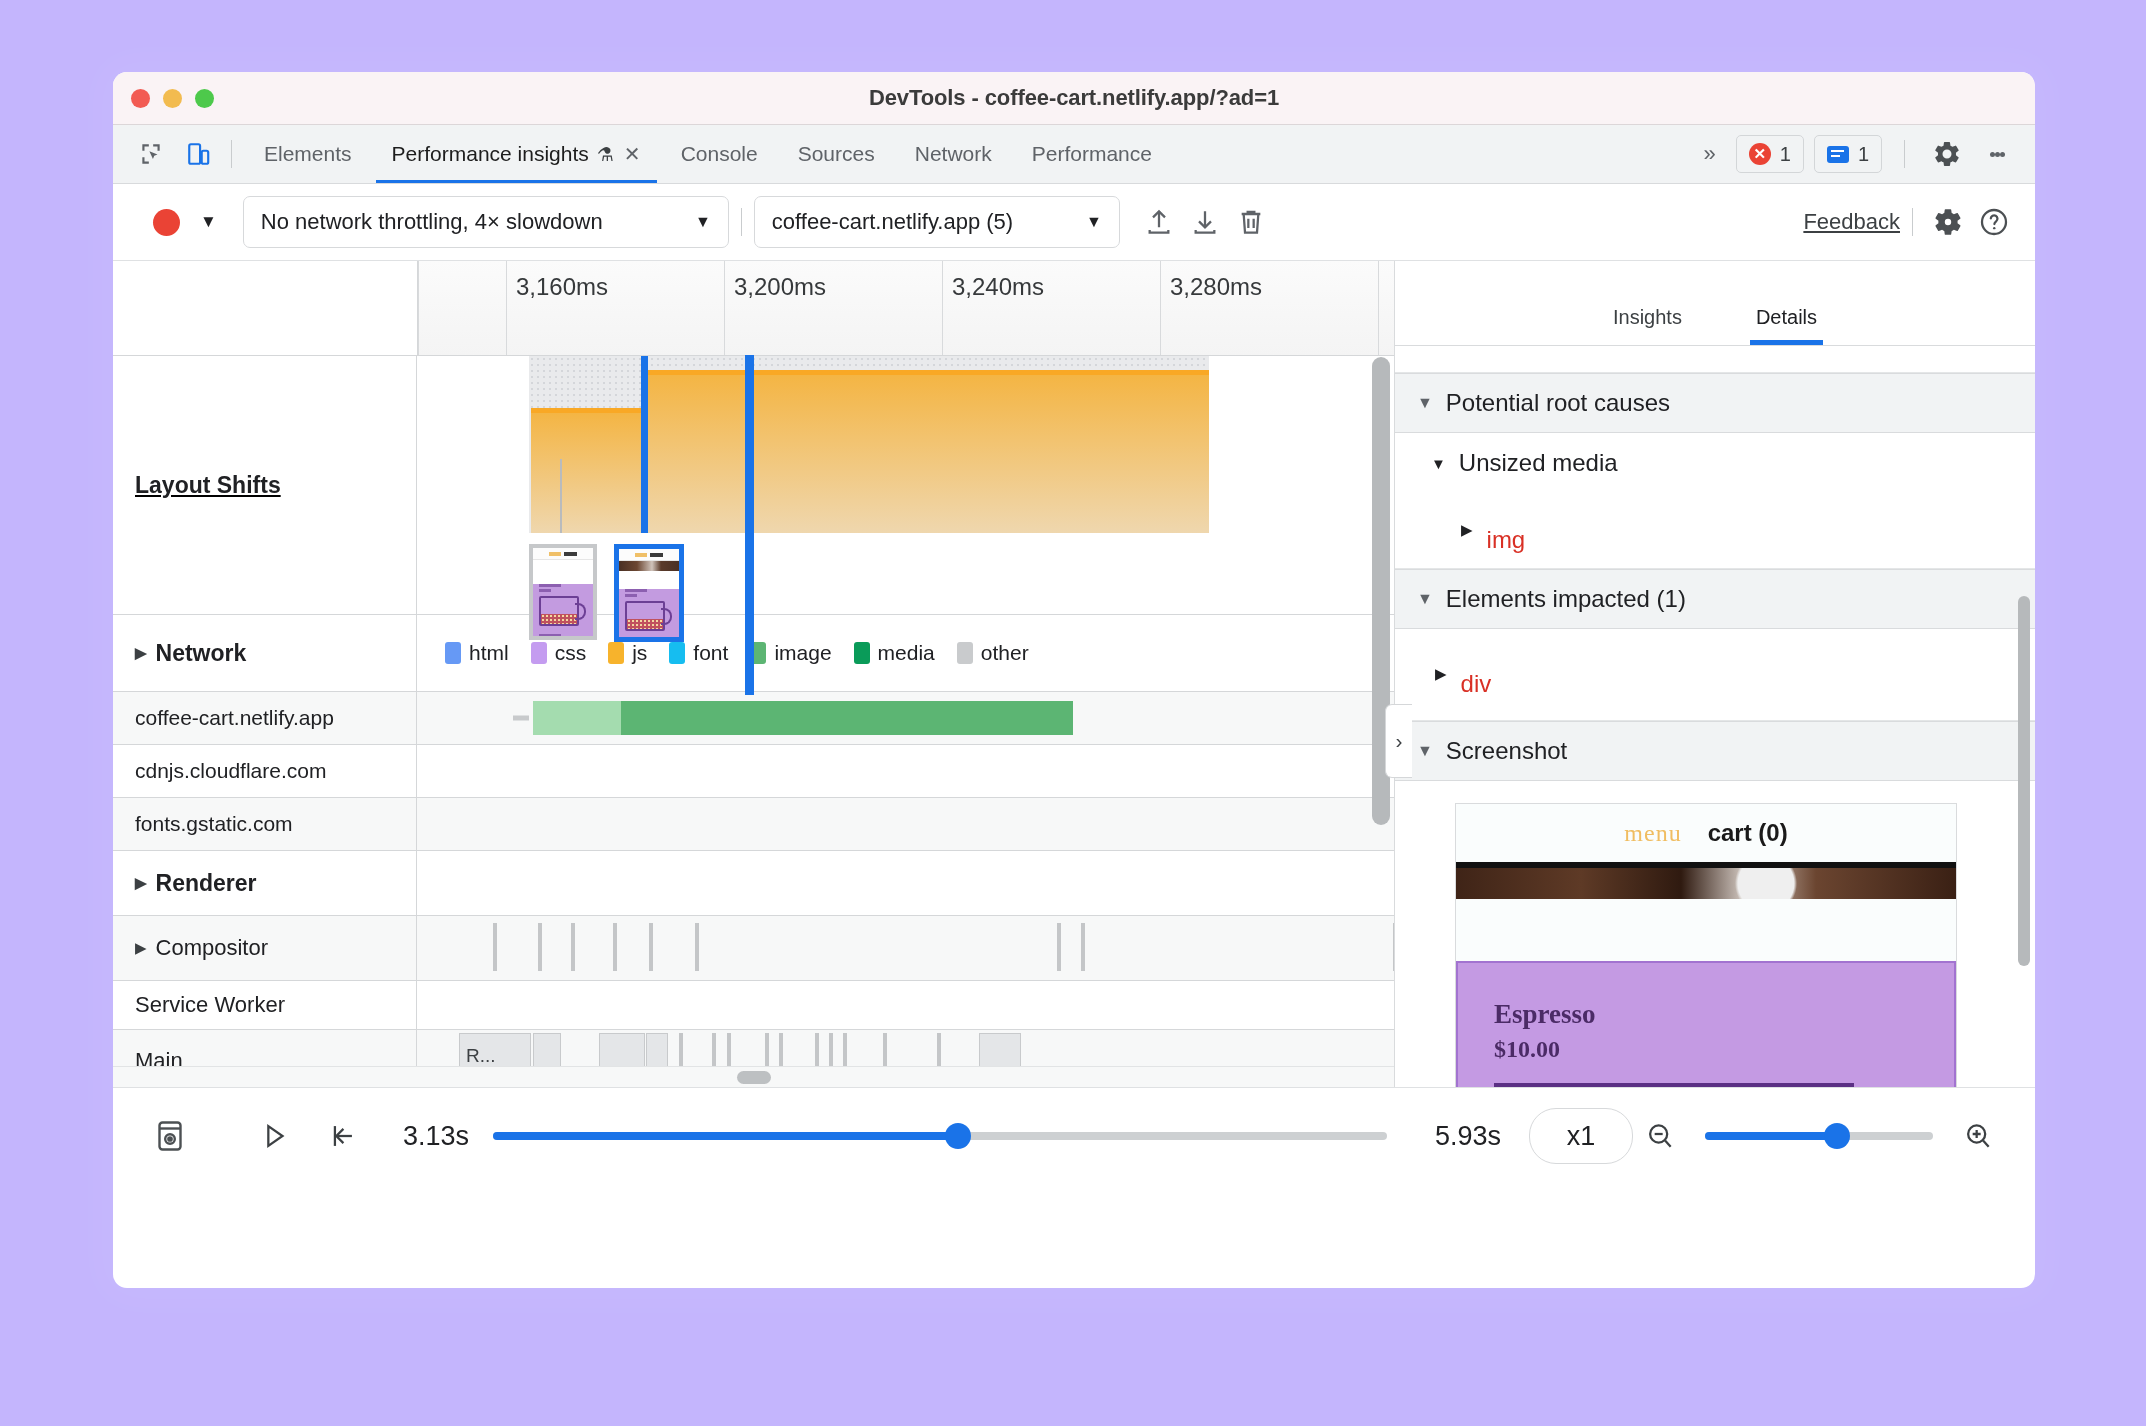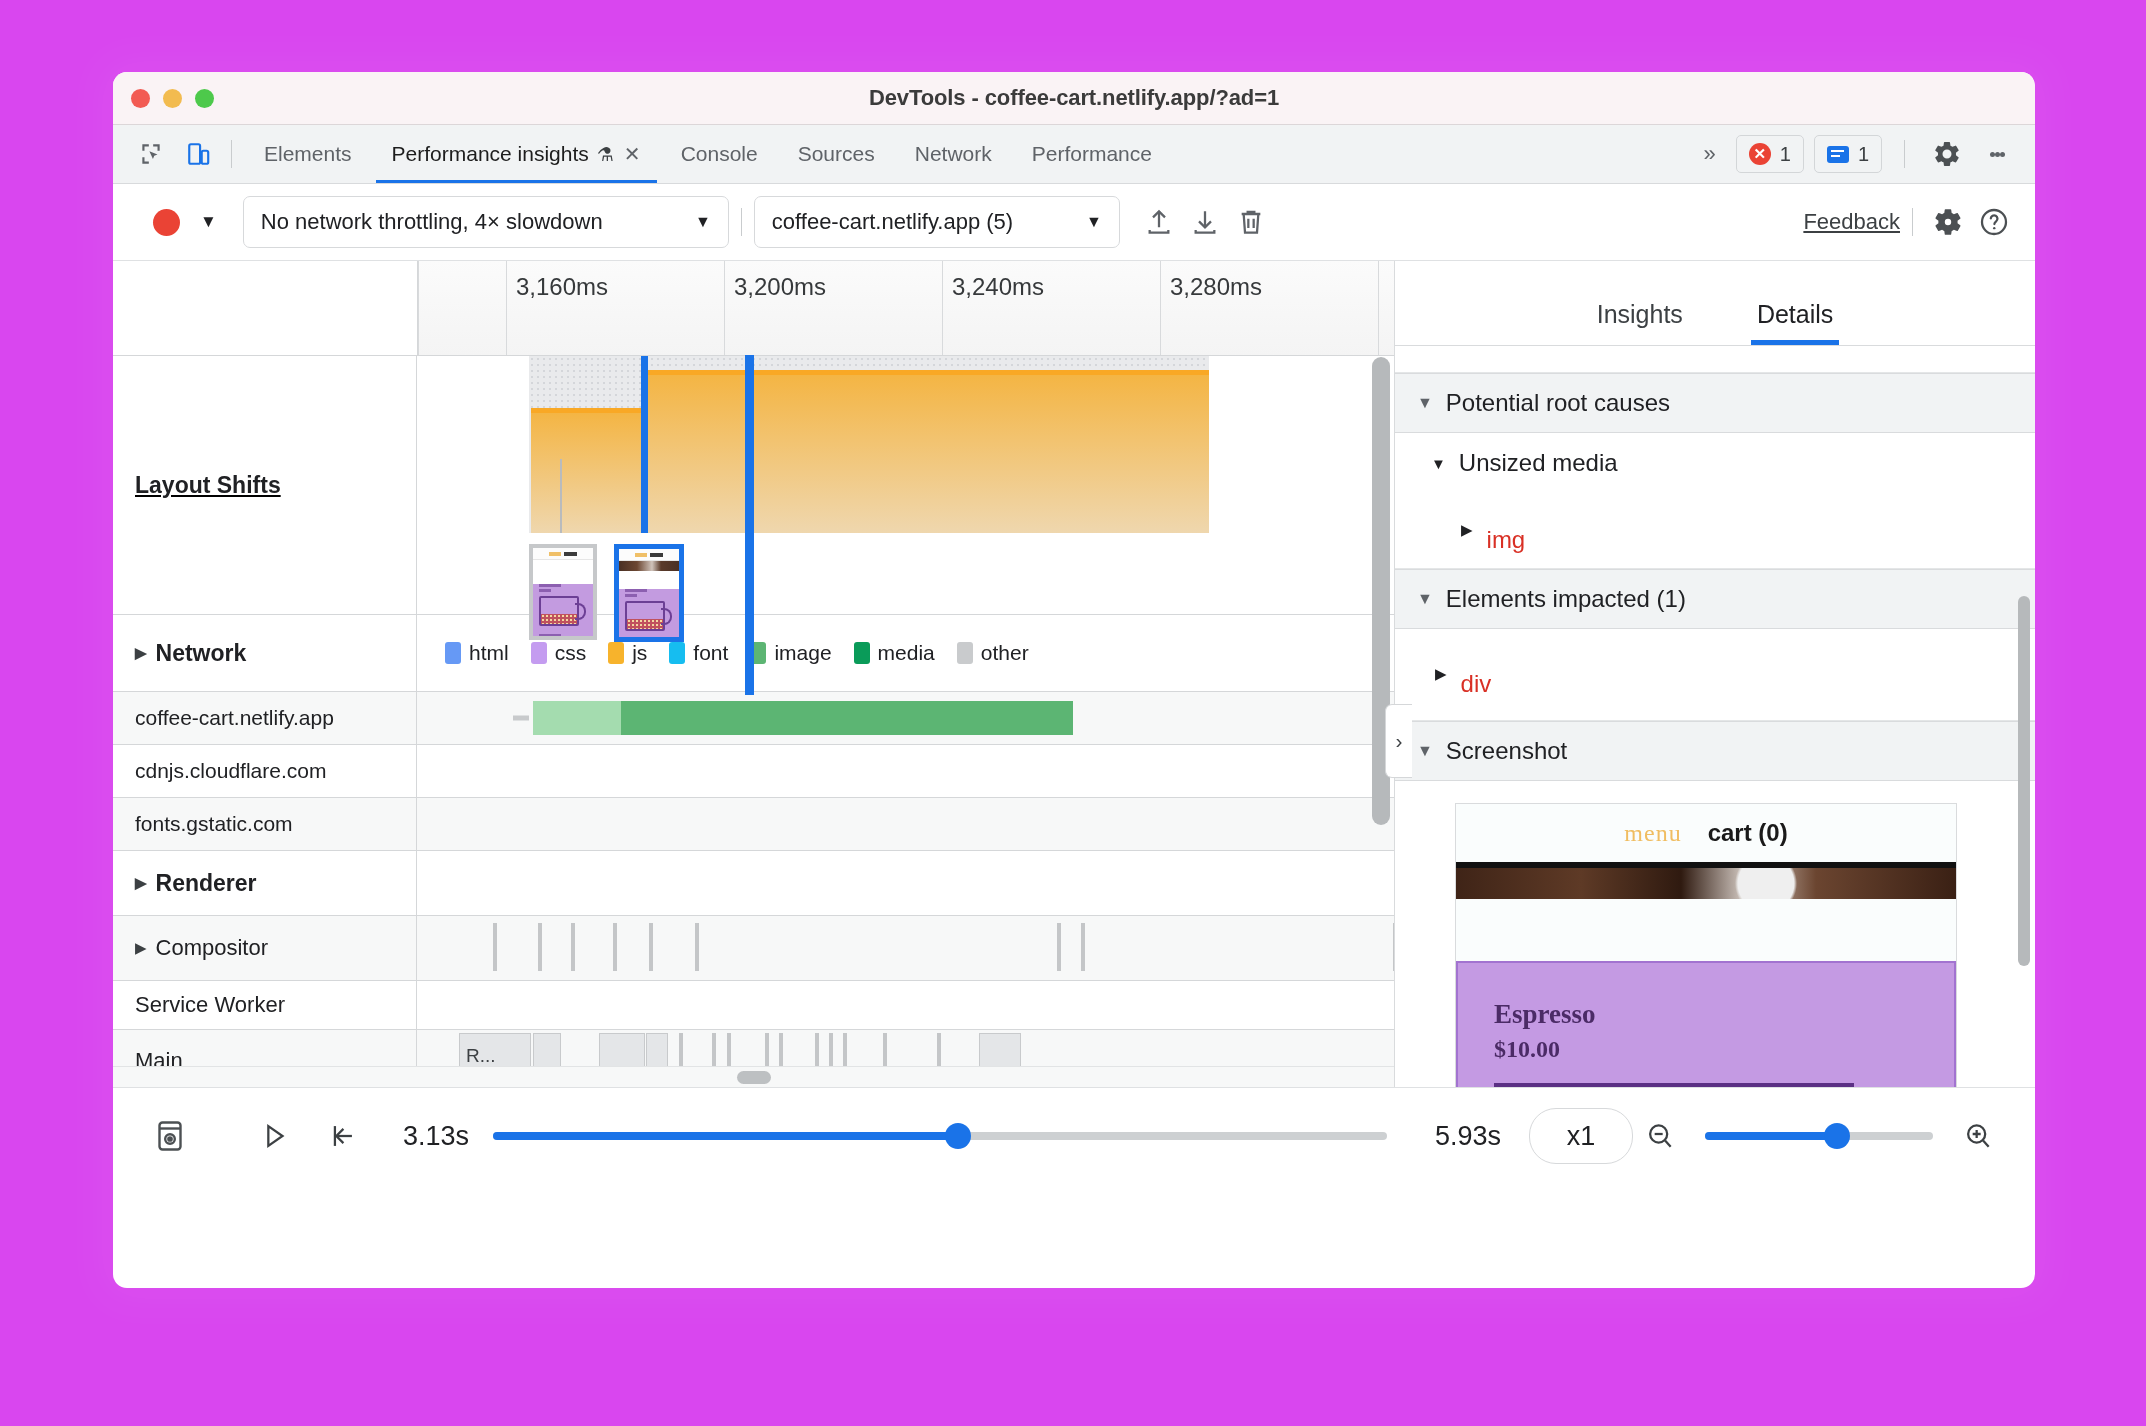--- a/index.html
+++ b/index.html
@@ -1,19 +1,19 @@
 <!DOCTYPE html>
 <html><head>
 <meta charset="utf-8">
 <style>
   html,body{margin:0;padding:0;background:#000;}
   body{width:2146px;height:1426px;font-family:"Liberation Sans",sans-serif;overflow:hidden;}
 
   
-  #desktop{position:relative;width:2146px;height:1426px;background:#d946ef;}
+  #desktop{position:relative;width:2146px;height:1426px;background:#c4b5fd;}
   #window{
     position:absolute;left:113px;top:72px;width:1922px;height:1216px;
     background:#fff;border-radius:14px;overflow:hidden;
     box-shadow:0 0 40px 18px rgba(255,255,255,0.045);
   }
 
   
   #titlebar{
     position:relative;height:52px;background:#faf3f5;
     border-bottom:1px solid #dcd6d8;
@@ -160,21 +160,21 @@
   
   #sidebar-toggle{
     position:absolute;left:1272px;top:632px;width:26px;height:72px;background:#fff;
     border:1px solid #d5d7d9;border-right:none;border-radius:7px 0 0 7px;
     display:flex;align-items:center;justify-content:center;font-size:21px;color:#3c4043;z-index:5;
   }
 
   
   #rightpanel{flex:1;position:relative;background:#fff;display:flex;flex-direction:column;}
   #rp-tabs{height:84px;display:flex;align-items:flex-end;justify-content:center;gap:74px;border-bottom:1px solid #d9dbdd;}
-  .rptab{position:relative;font-size:25px;color:#3c4043;padding-bottom:16px;text-align:right;}
+  .rptab{position:relative;font-size:20px;color:#3c4043;padding-bottom:16px;text-align:right;}
   .rptab.active{color:#202124;}
   .rptab.active:after{content:"";position:absolute;left:-6px;right:-6px;bottom:0;height:5px;background:#1a73e8;}
   #rp-content{flex:1;overflow:hidden;position:relative;}
   .sect-head{
     height:58px;display:flex;align-items:center;gap:13px;padding-left:22px;
     background:#f1f3f4;border-bottom:1px solid #d9dbdd;border-top:1px solid #d9dbdd;
     font-size:24px;color:#202124;
   }
   .sect-head .tri{font-size:16px;color:#5f6368;margin:0;}
   .sub-row{display:flex;align-items:center;gap:13px;padding:16px 0 16px 36px;font-size:24px;color:#202124;}

